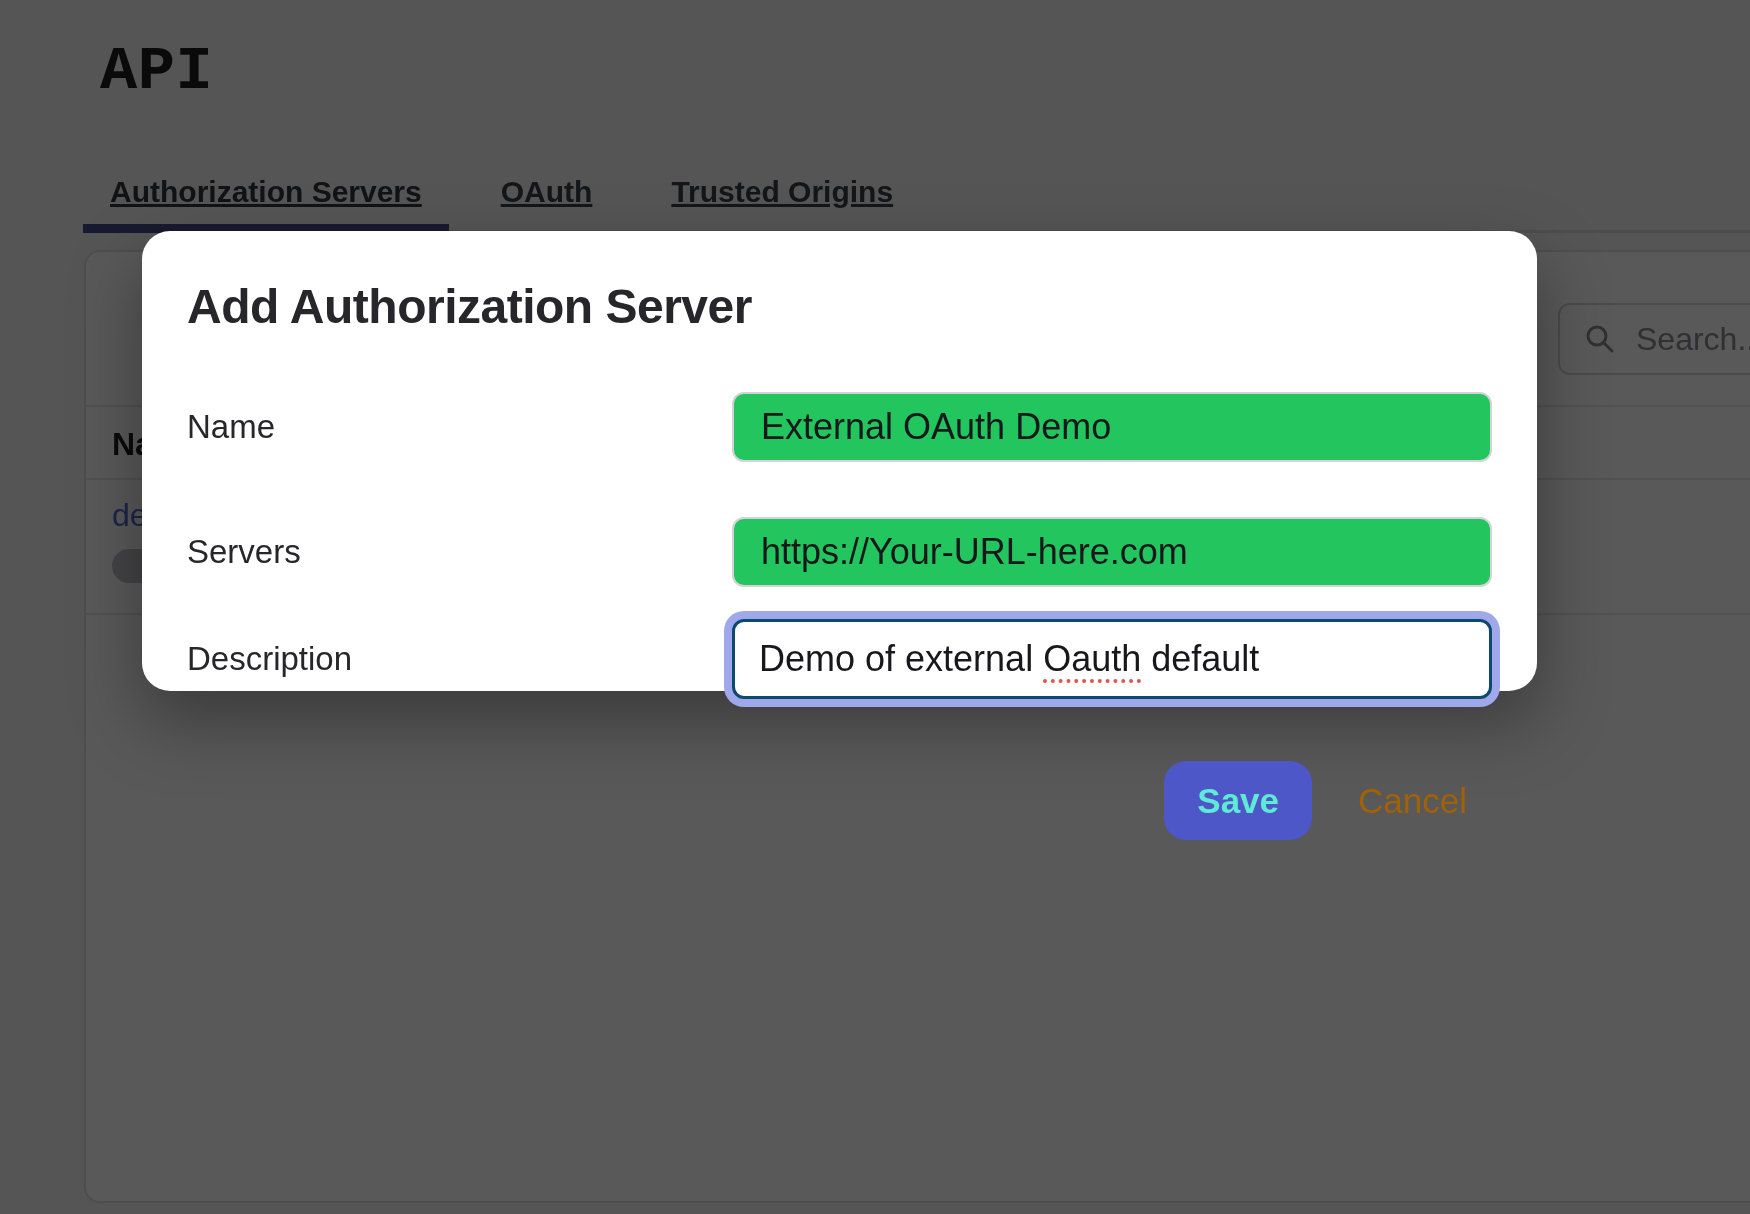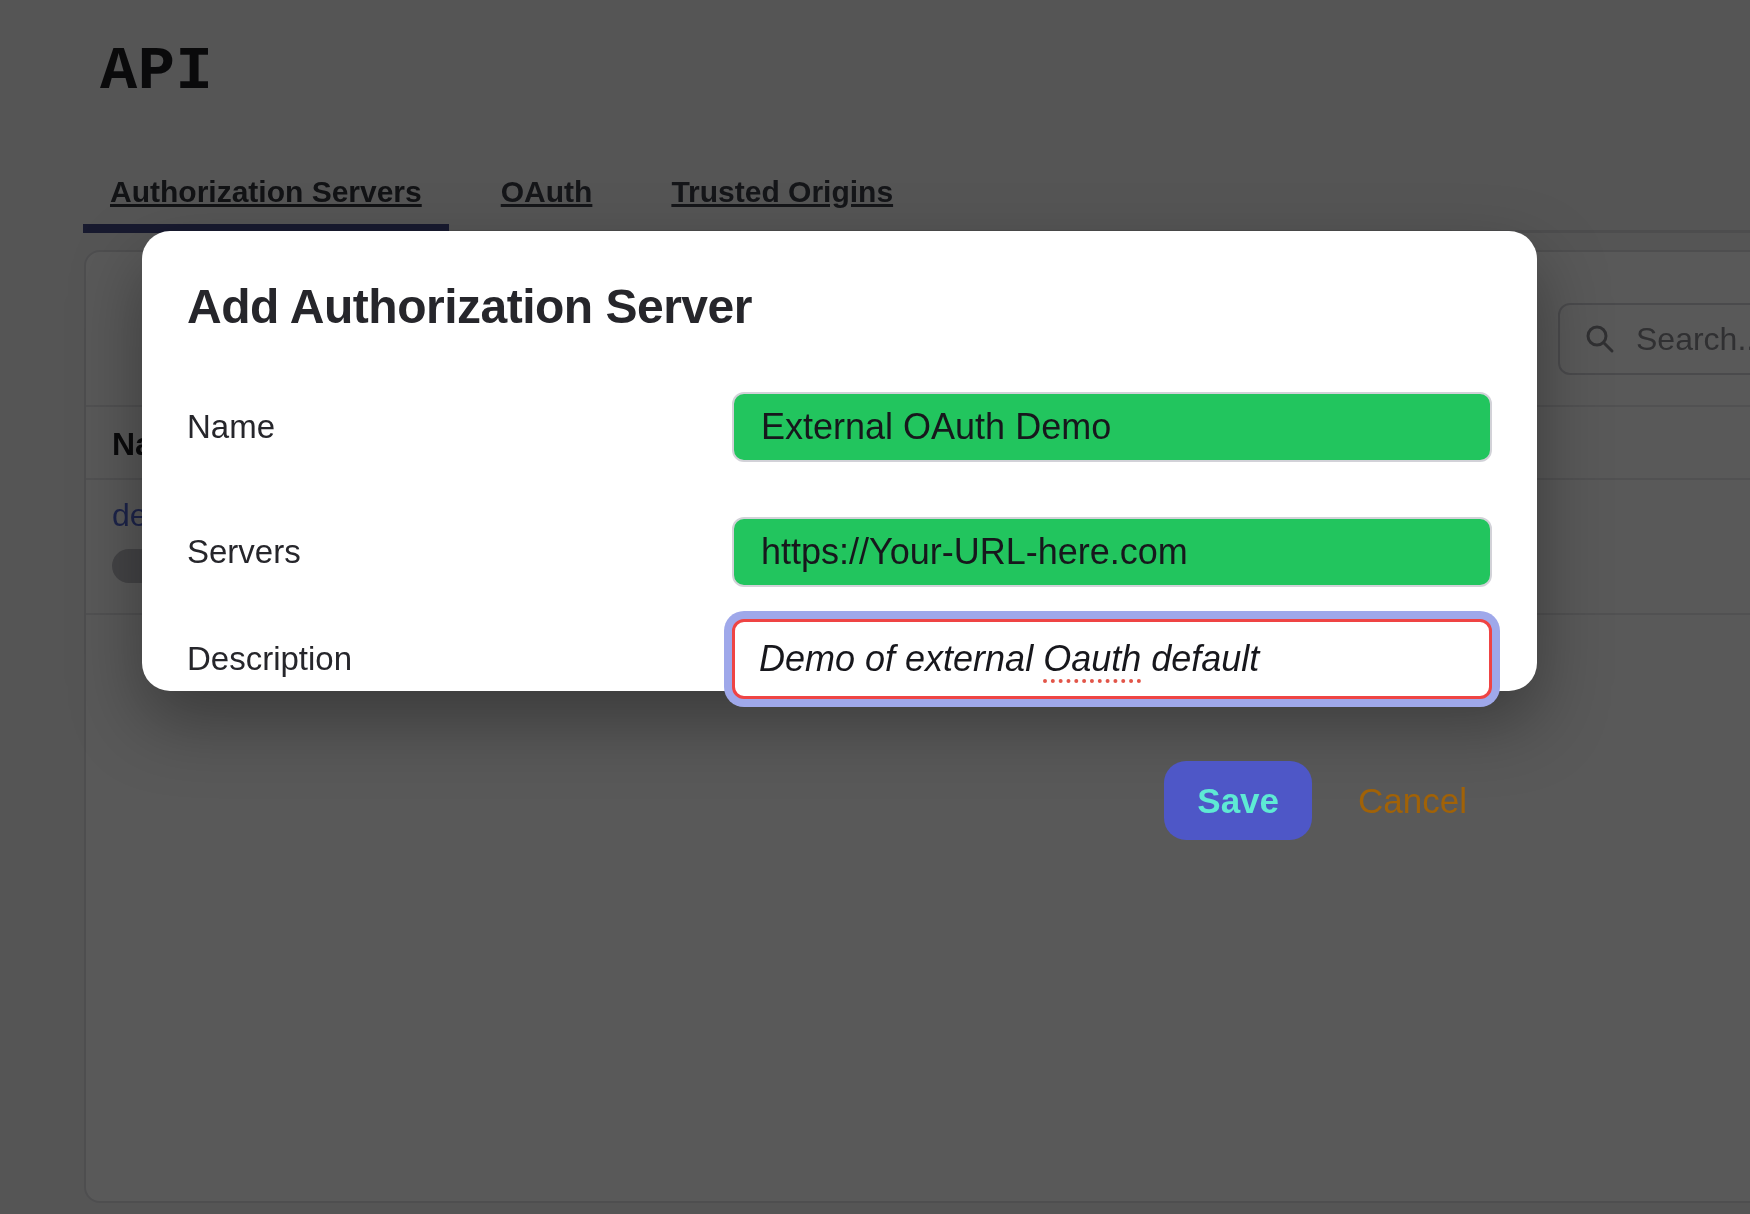--- a/index.html
+++ b/index.html
@@ -28,21 +28,21 @@
   #overlay{position:absolute;inset:0;background:rgba(0,0,0,0.65);z-index:10;}
   
   #modal{position:absolute;left:123px;top:231px;width:1395px;height:460px;background:#ffffff;border-radius:28px;z-index:20;box-shadow:0 30px 70px rgba(0,0,0,.35);margin-left:19px;}
   .modal-title{position:absolute;left:45px;top:48px;font-size:48px;font-weight:700;color:#26262b;letter-spacing:-.5px;}
   .form-row{position:absolute;left:45px;width:1305px;display:flex;align-items:center;}
   .row-1{top:161px;height:70px;}
   .row-2{top:286px;height:70px;}
   .row-3{top:388px;height:80px;}
   .form-label{flex:0 0 545px;font-size:33px;color:#26262b;}
   .text-input{flex:none;width:760px;height:70px;box-sizing:border-box;border:2px solid #d2d2d8;border-radius:12px;font-family:inherit;font-size:36px;color:#17171c;padding:0 0 0 27px;outline:none;background:#22c55e;}
-  .desc-input{flex:none;width:760px;height:80px;box-sizing:border-box;border:3px solid #ef4444;border-radius:12px;box-shadow:0 0 0 8px #9fa8ea;background:#fff;display:flex;align-items:center;padding-left:24px;font-size:36px;color:#17171c;white-space:pre;font-style:italic;}
+  .desc-input{flex:none;width:760px;height:80px;box-sizing:border-box;border:3px solid #0c4a6e;border-radius:12px;box-shadow:0 0 0 8px #9fa8ea;background:#fff;display:flex;align-items:center;padding-left:24px;font-size:36px;color:#17171c;white-space:pre;}
   .squiggle{text-decoration-line:underline;text-decoration-style:dotted;text-decoration-color:#e25549;text-decoration-thickness:3.5px;text-underline-offset:8px;}
   .btn-row{position:absolute;left:45px;right:70px;top:530px;height:79px;display:flex;justify-content:flex-end;align-items:center;gap:46px;}
   .save-btn{height:79px;padding:0 33px;background:#4e57c7;border:none;border-radius:22px;color:#5eead4;font-family:inherit;font-size:35px;font-weight:700;cursor:pointer;}
   .cancel-btn{background:none;border:none;color:#a16207;font-family:inherit;font-size:35px;font-weight:400;cursor:pointer;padding:0;}
 </style>
 </head>
 <body>
 
 <div id="bg-page">
   <div class="api-title">API</div>

